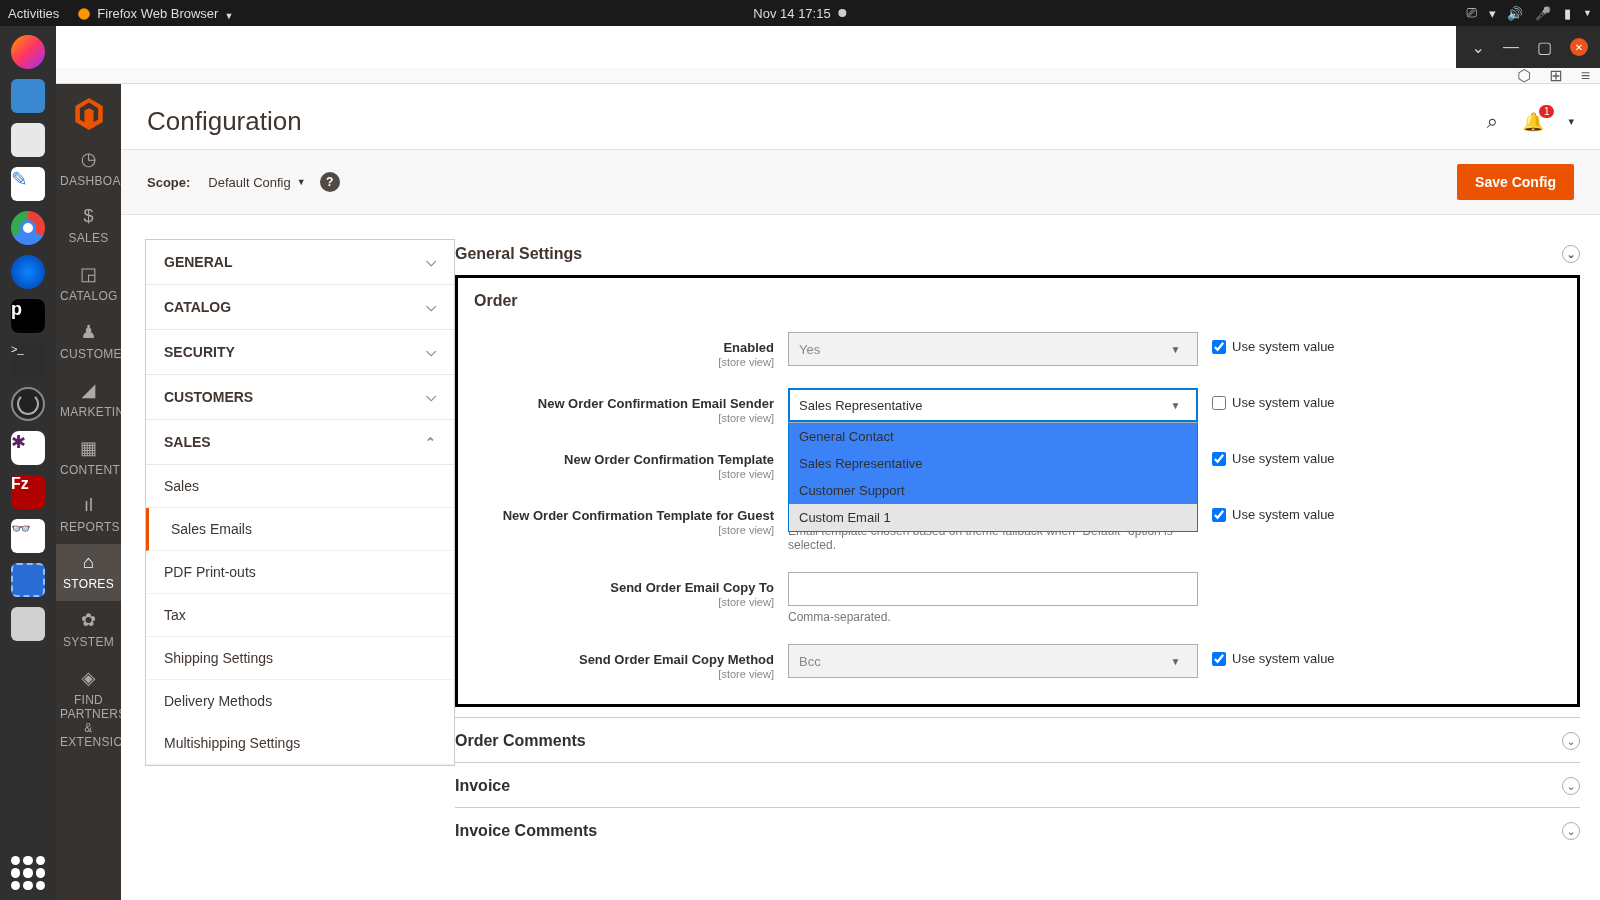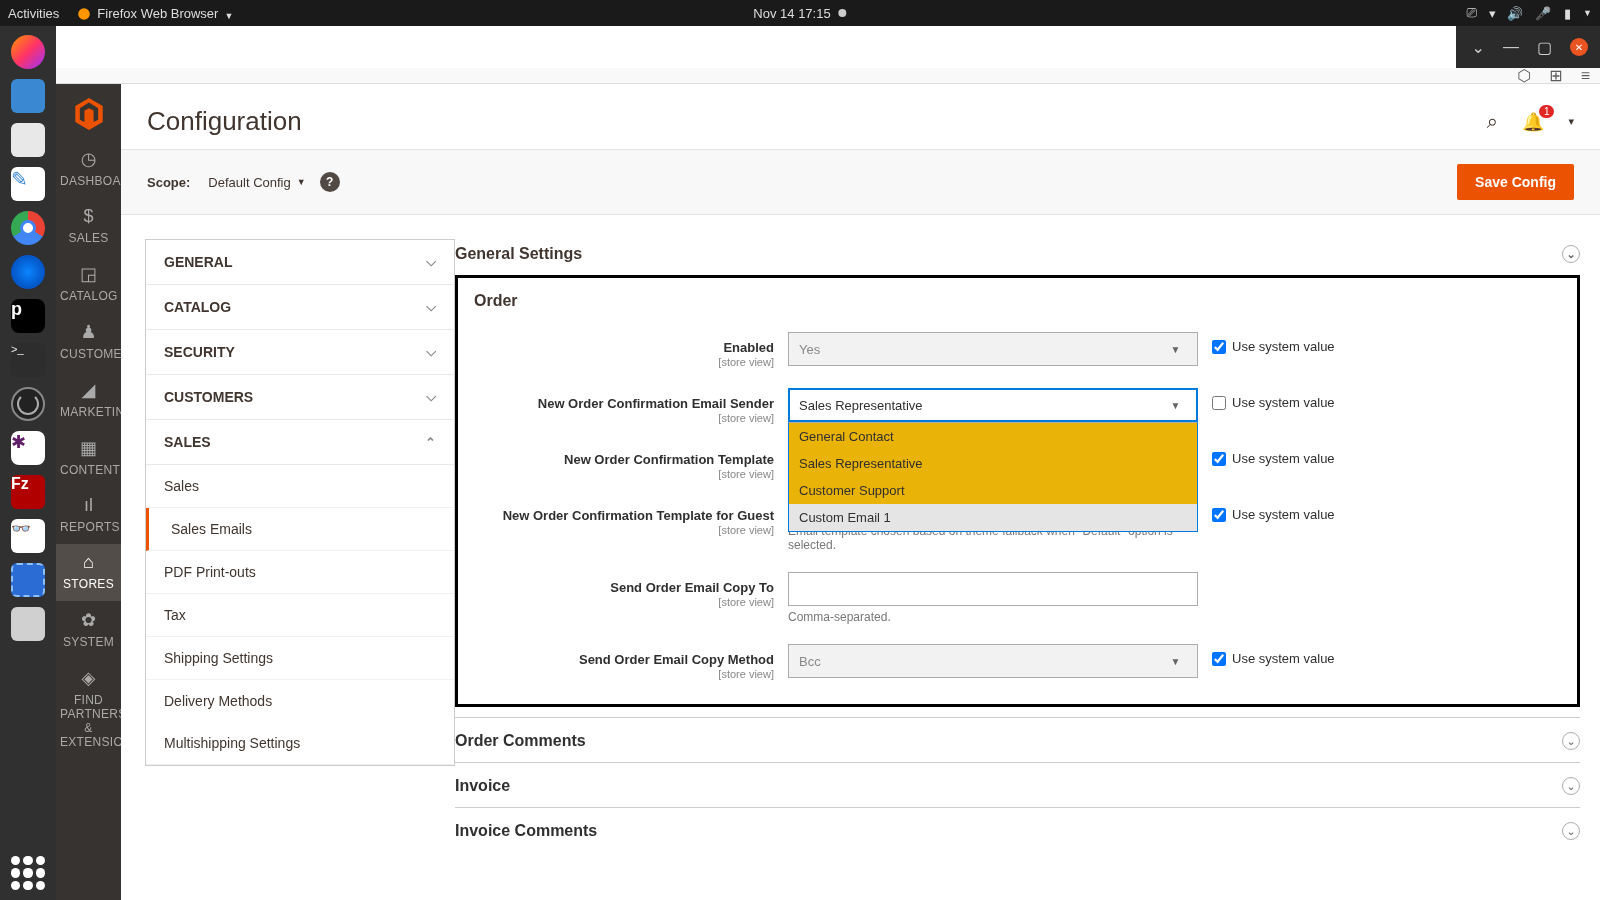--- a/index.html
+++ b/index.html
@@ -88,21 +88,21 @@
 .field-ctrl { width:410px; position:relative;}
 .field-sys { font-size:13px; color:#303030; display:flex; align-items:center; gap:6px; padding-top:7px; white-space:nowrap;}
 .field-sys input { width:14px; height:14px;}
 
 .select-like { border:1px solid #adadad; background:#fff; height:34px; display:flex; align-items:center; padding:16px 10px; font-size:13px; color:#303030; position:relative;}
 .select-like.disabled { background:#f2f2f2; color:#888;}
 .select-like .arr { margin-left:auto; width:24px; height:100%; border-left:1px solid #ccc; display:flex; align-items:center; justify-content:center; color:#666; font-size:10px;}
 .select-like.focused { border:1px solid #007bdb; box-shadow: 0 0 0 1px #007bdb inset;}
 .select-like.focused .arr{ background:#e8e8e8;}
 
-.dropdown { position:absolute; top:34px; left:0; right:0; background:#eab308; border:1px solid #007bdb; border-top:1px solid #adadad; z-index:50;}
+.dropdown { position:absolute; top:34px; left:0; right:0; background:#3b82f6; border:1px solid #007bdb; border-top:1px solid #adadad; z-index:50;}
 .dropdown .opt { padding:6px 10px; font-size:13px; color:#303030; cursor:pointer;}
 .dropdown .opt.hover { background:#e5e5e5;}
 
 .text-input { border:1px solid #adadad; background:#fff; height:34px; width:100%; padding:0 10px; font-size:13px;}
 .hint { font-size:12px; color:#777; margin-top:4px;}
 
 .plain-section { padding:14px 0 12px; border-top:1px solid #ccc; display:flex; align-items:center;}
 .plain-section .t { font-size:16px; font-weight:600; color:#303030;}
 .plain-section .coll { margin-left:auto; width:18px;height:18px;border:1px solid #adadad;border-radius:50%;display:flex;align-items:center;justify-content:center;font-size:11px;color:#666;}
 </style>

